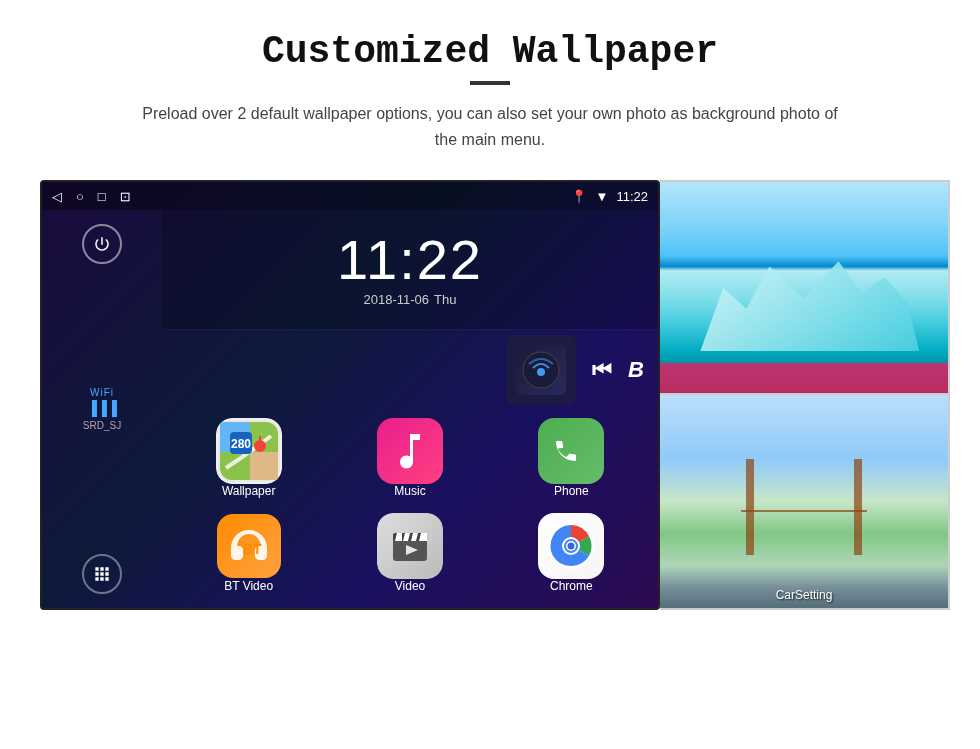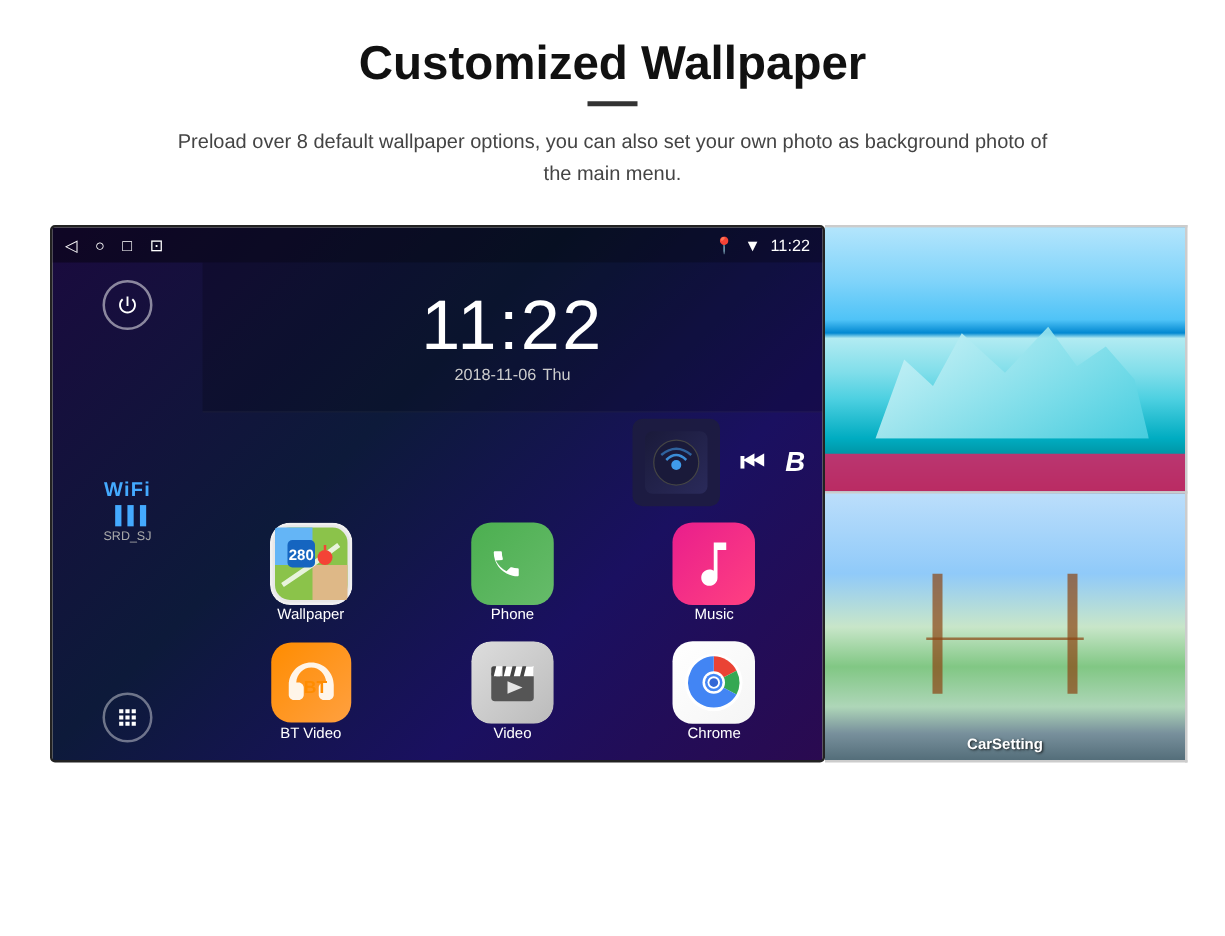--- a/index.html
+++ b/index.html
@@ -14,20 +14,21 @@
       padding: 30px 40px 20px;
     }
 
     
     .page-title {
       font-size: 38px;
       font-weight: 900;
       color: #111;
       text-align: center;
       margin-bottom: 8px;
+      font-family: Liberation Mono, monospace;
     }
     .title-divider {
       width: 40px;
       height: 4px;
       background: #333;
       margin: 0 auto 16px;
     }
     .page-subtitle {
       font-size: 16px;
       color: #444;
@@ -108,22 +109,22 @@
       align-items: center;
       justify-content: center;
       color: #fff;
       font-size: 18px;
     }
     .wifi-block {
       text-align: center;
       color: #fff;
     }
     .wifi-label {
-      font-size: 16px;
-      font-weight: bold;
+      font-size: 10px;
+      font-weight: normal;
       color: #4af;
       letter-spacing: 1px;
     }
     .wifi-bars {
       font-size: 14px;
       color: #4af;
       margin-top: 2px;
     }
     .wifi-ssid {
       font-size: 10px;
@@ -359,21 +360,21 @@
       background: #8B4513;
       opacity: 0.7;
     }
     .carsetting-label {
       position: absolute;
       bottom: 6px;
       left: 50%;
       transform: translateX(-50%);
       color: #fff;
       font-size: 12px;
-      font-weight: bold;
+      font-weight: normal;
       text-shadow: 1px 1px 2px rgba(0,0,0,0.8);
       white-space: nowrap;
     }
 
     
     .bt-icon-inner {
       position: relative;
       width: 100%;
       height: 100%;
       border-radius: 16px;
@@ -393,21 +394,21 @@
       align-items: center;
       justify-content: center;
       font-size: 34px;
     }
   </style>
 </head>
 <body>
 
 <h1 class="page-title">Customized Wallpaper</h1>
 <div class="title-divider"></div>
-<p class="page-subtitle">Preload over 8 default wallpaper options, you can also set your own photo as background photo of the main menu.</p>
+<p class="page-subtitle">Preload over 2 default wallpaper options, you can also set your own photo as background photo of the main menu.</p>
 
 <div class="main-area">
 
   <div class="device-screen">
 
     <div class="status-bar">
       <div class="status-left">
         <span class="status-icon">◁</span>
         <span class="status-icon">○</span>
         <span class="status-icon">□</span>
@@ -486,35 +487,35 @@
                 <text x="25" y="30" text-anchor="middle" fill="white" font-size="12" font-weight="bold">280</text>
 
                 <circle cx="44" cy="28" r="6" fill="#F44336"></circle>
                 <path d="M44 22 L44 18" stroke="#F44336" stroke-width="2"></path>
               </svg>
             </div>
             <span class="app-label">Wallpaper</span>
           </div>
 
           <div class="app-item">
+            <div class="app-icon icon-music">
+              <svg width="40" height="40" viewBox="0 0 40 40" fill="white">
+                <path d="M20 3v22.6c-1-.6-2.2-1-3.5-1-3.6 0-6.5 2.9-6.5 6.5s2.9 6.5 6.5 6.5 6.5-2.9 6.5-6.5V9h7V3H20z"></path>
+              </svg>
+            </div>
+            <span class="app-label">Music</span>
+          </div>
+
+          <div class="app-item">
             <div class="app-icon icon-phone">
               <svg width="40" height="40" viewBox="0 0 40 40" fill="white">
                 <path d="M6.6 17.4c1.9 3.7 4.9 6.8 8.6 8.6l2.9-2.9c.4-.4.9-.5 1.3-.3 1.4.5 3 .7 4.6.7.6 0 1 .4 1 1V29c0 .6-.4 1-1 1C13.6 30 5 21.4 5 11c0-.6.4-1 1-1h4.5c.6 0 1 .4 1 1 0 1.6.2 3.2.7 4.6.1.4 0 .9-.3 1.3L6.6 17.4z"></path>
               </svg>
             </div>
             <span class="app-label">Phone</span>
-          </div>
-
-          <div class="app-item">
-            <div class="app-icon icon-music">
-              <svg width="40" height="40" viewBox="0 0 40 40" fill="white">
-                <path d="M20 3v22.6c-1-.6-2.2-1-3.5-1-3.6 0-6.5 2.9-6.5 6.5s2.9 6.5 6.5 6.5 6.5-2.9 6.5-6.5V9h7V3H20z"></path>
-              </svg>
-            </div>
-            <span class="app-label">Music</span>
           </div>
 
           <div class="app-item">
             <div class="app-icon" style="padding:1px;">
               <div class="bt-icon-inner">
                 <svg width="44" height="44" viewBox="0 0 44 44">
 
                   <path d="M22 6 C12 6 4 14 4 24 L4 32 C4 34 6 36 8 36 L12 36 C14 36 16 34 16 32 L16 26 C16 24 14 22 12 22 L10 22 C10.5 15 15.7 10 22 10 C28.3 10 33.5 15 34 22 L32 22 C30 22 28 24 28 26 L28 32 C28 34 30 36 32 36 L36 36 C38 36 40 34 40 32 L40 24 C40 14 32 6 22 6 Z" fill="white" opacity="0.9"></path>
 
                   <text x="16" y="30" fill="#FF8C00" font-size="14" font-weight="bold">BT</text>

